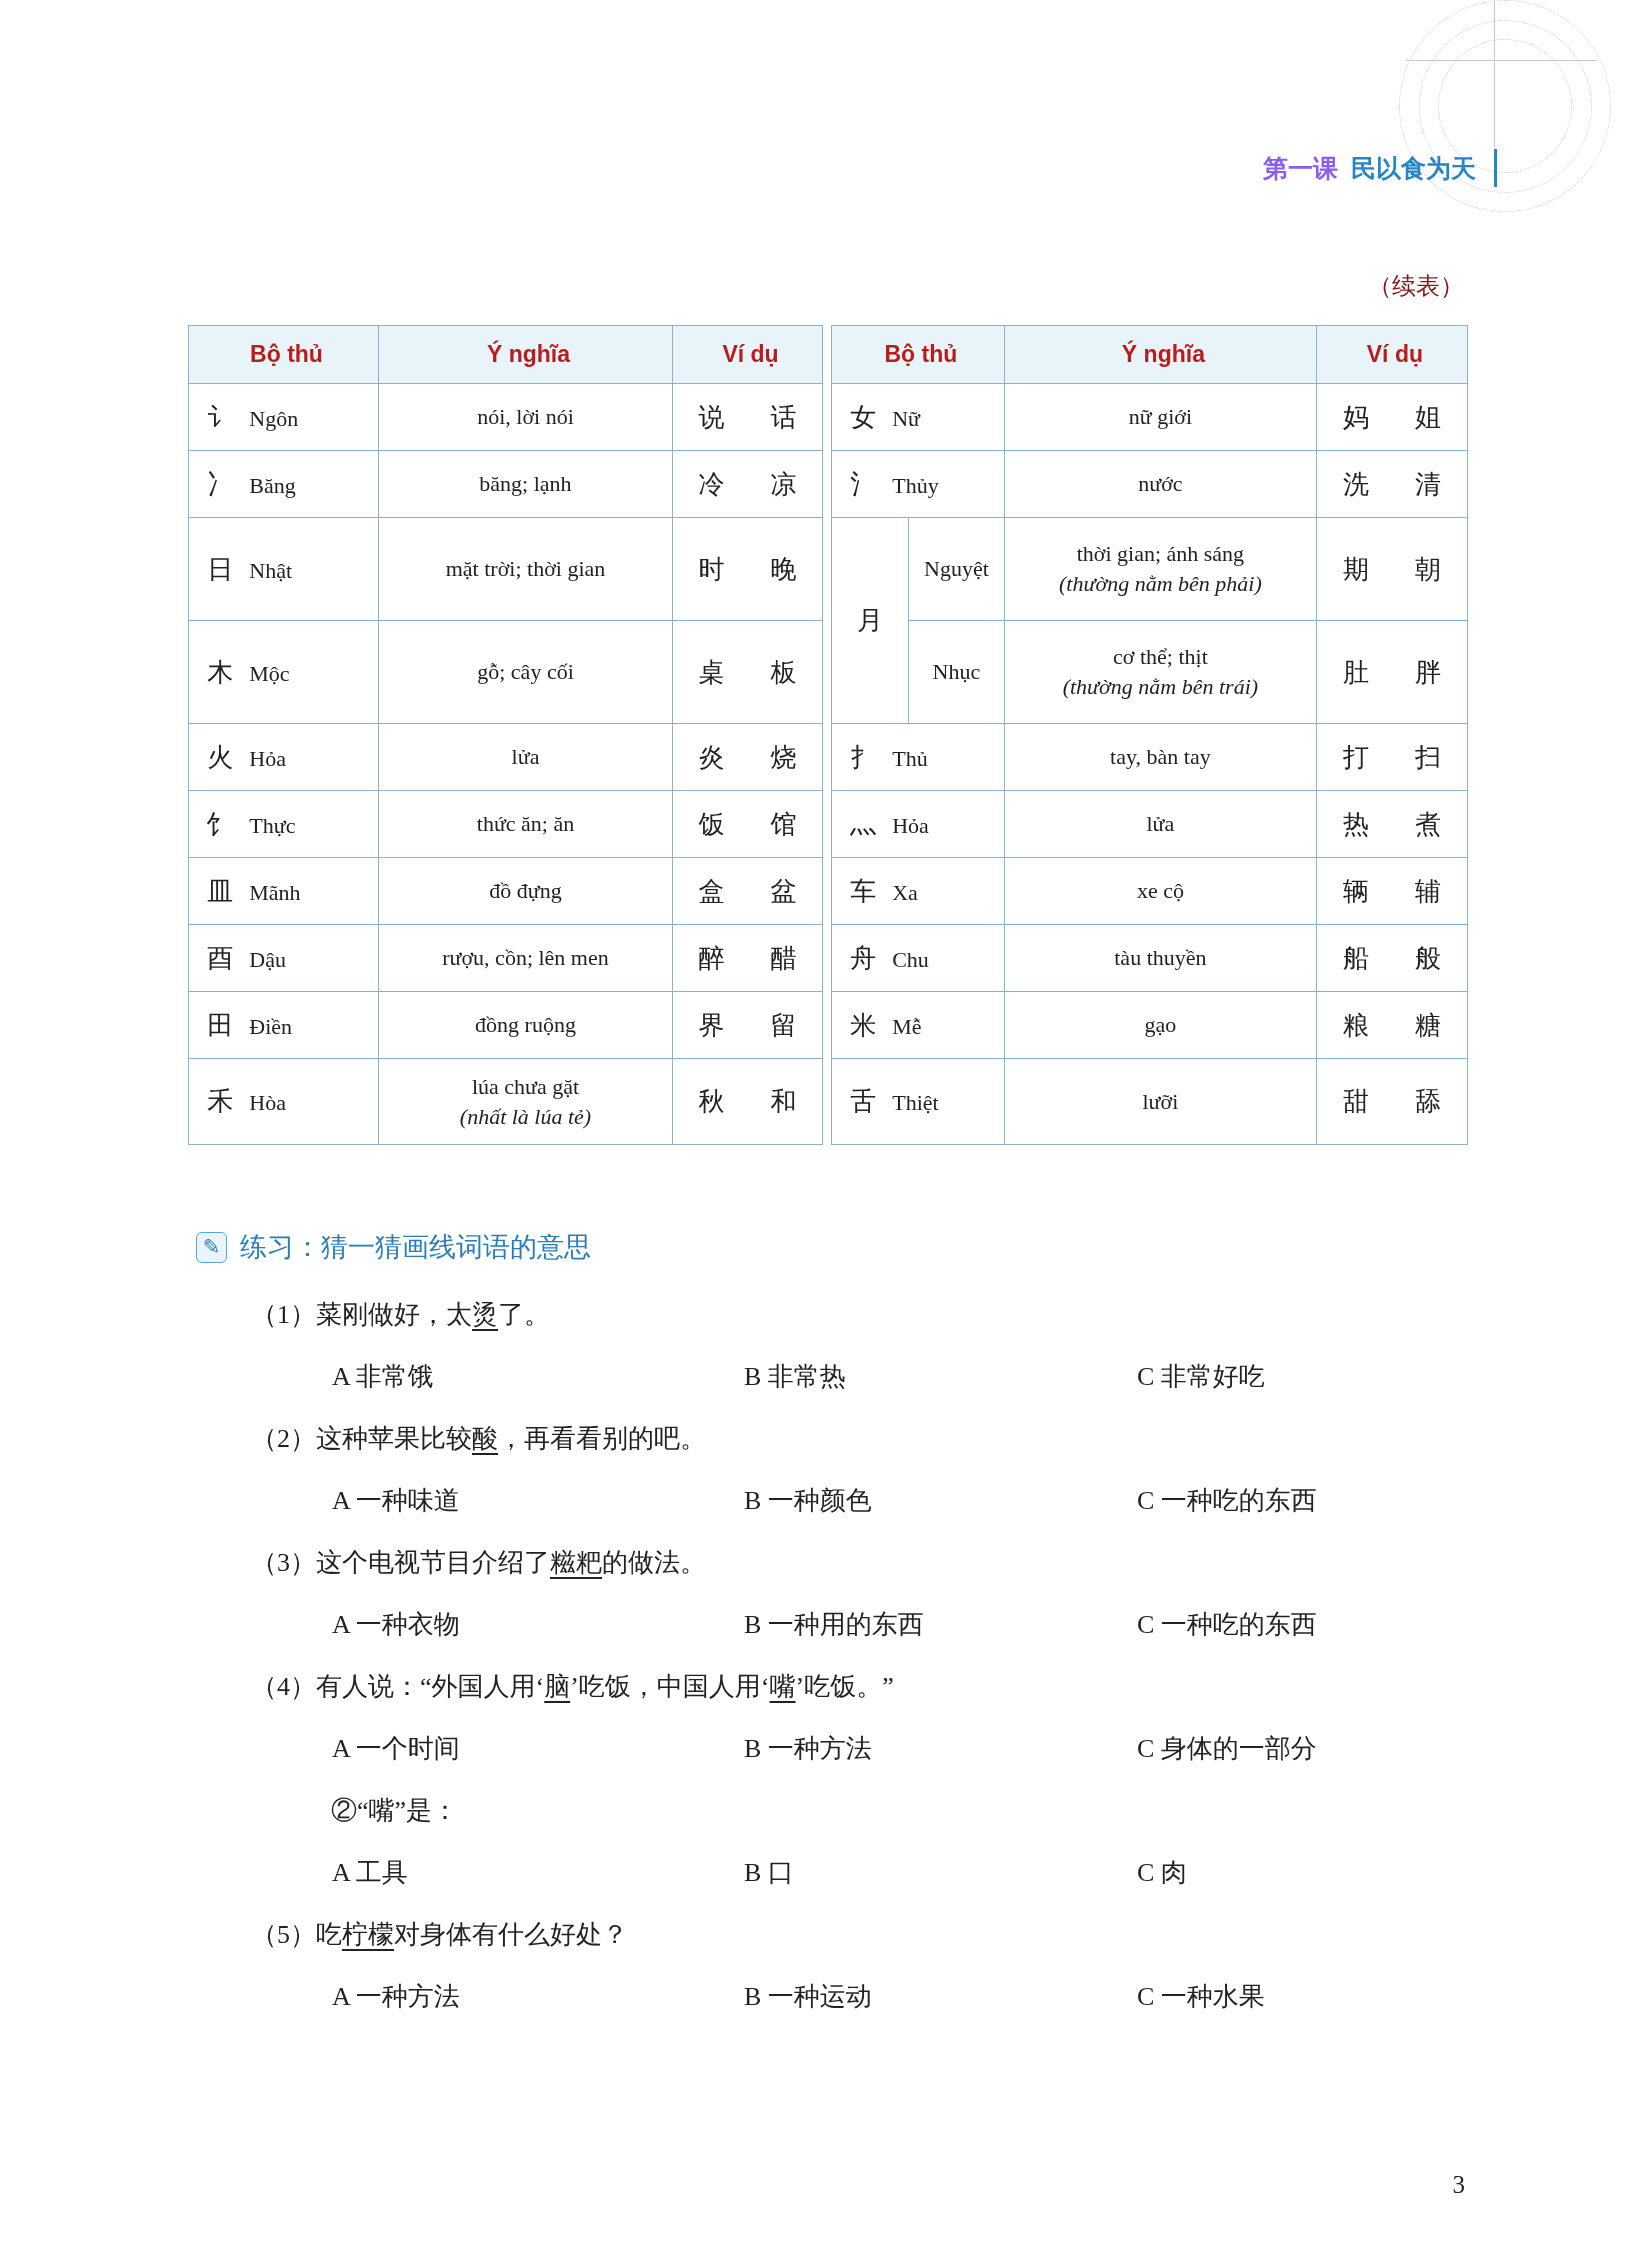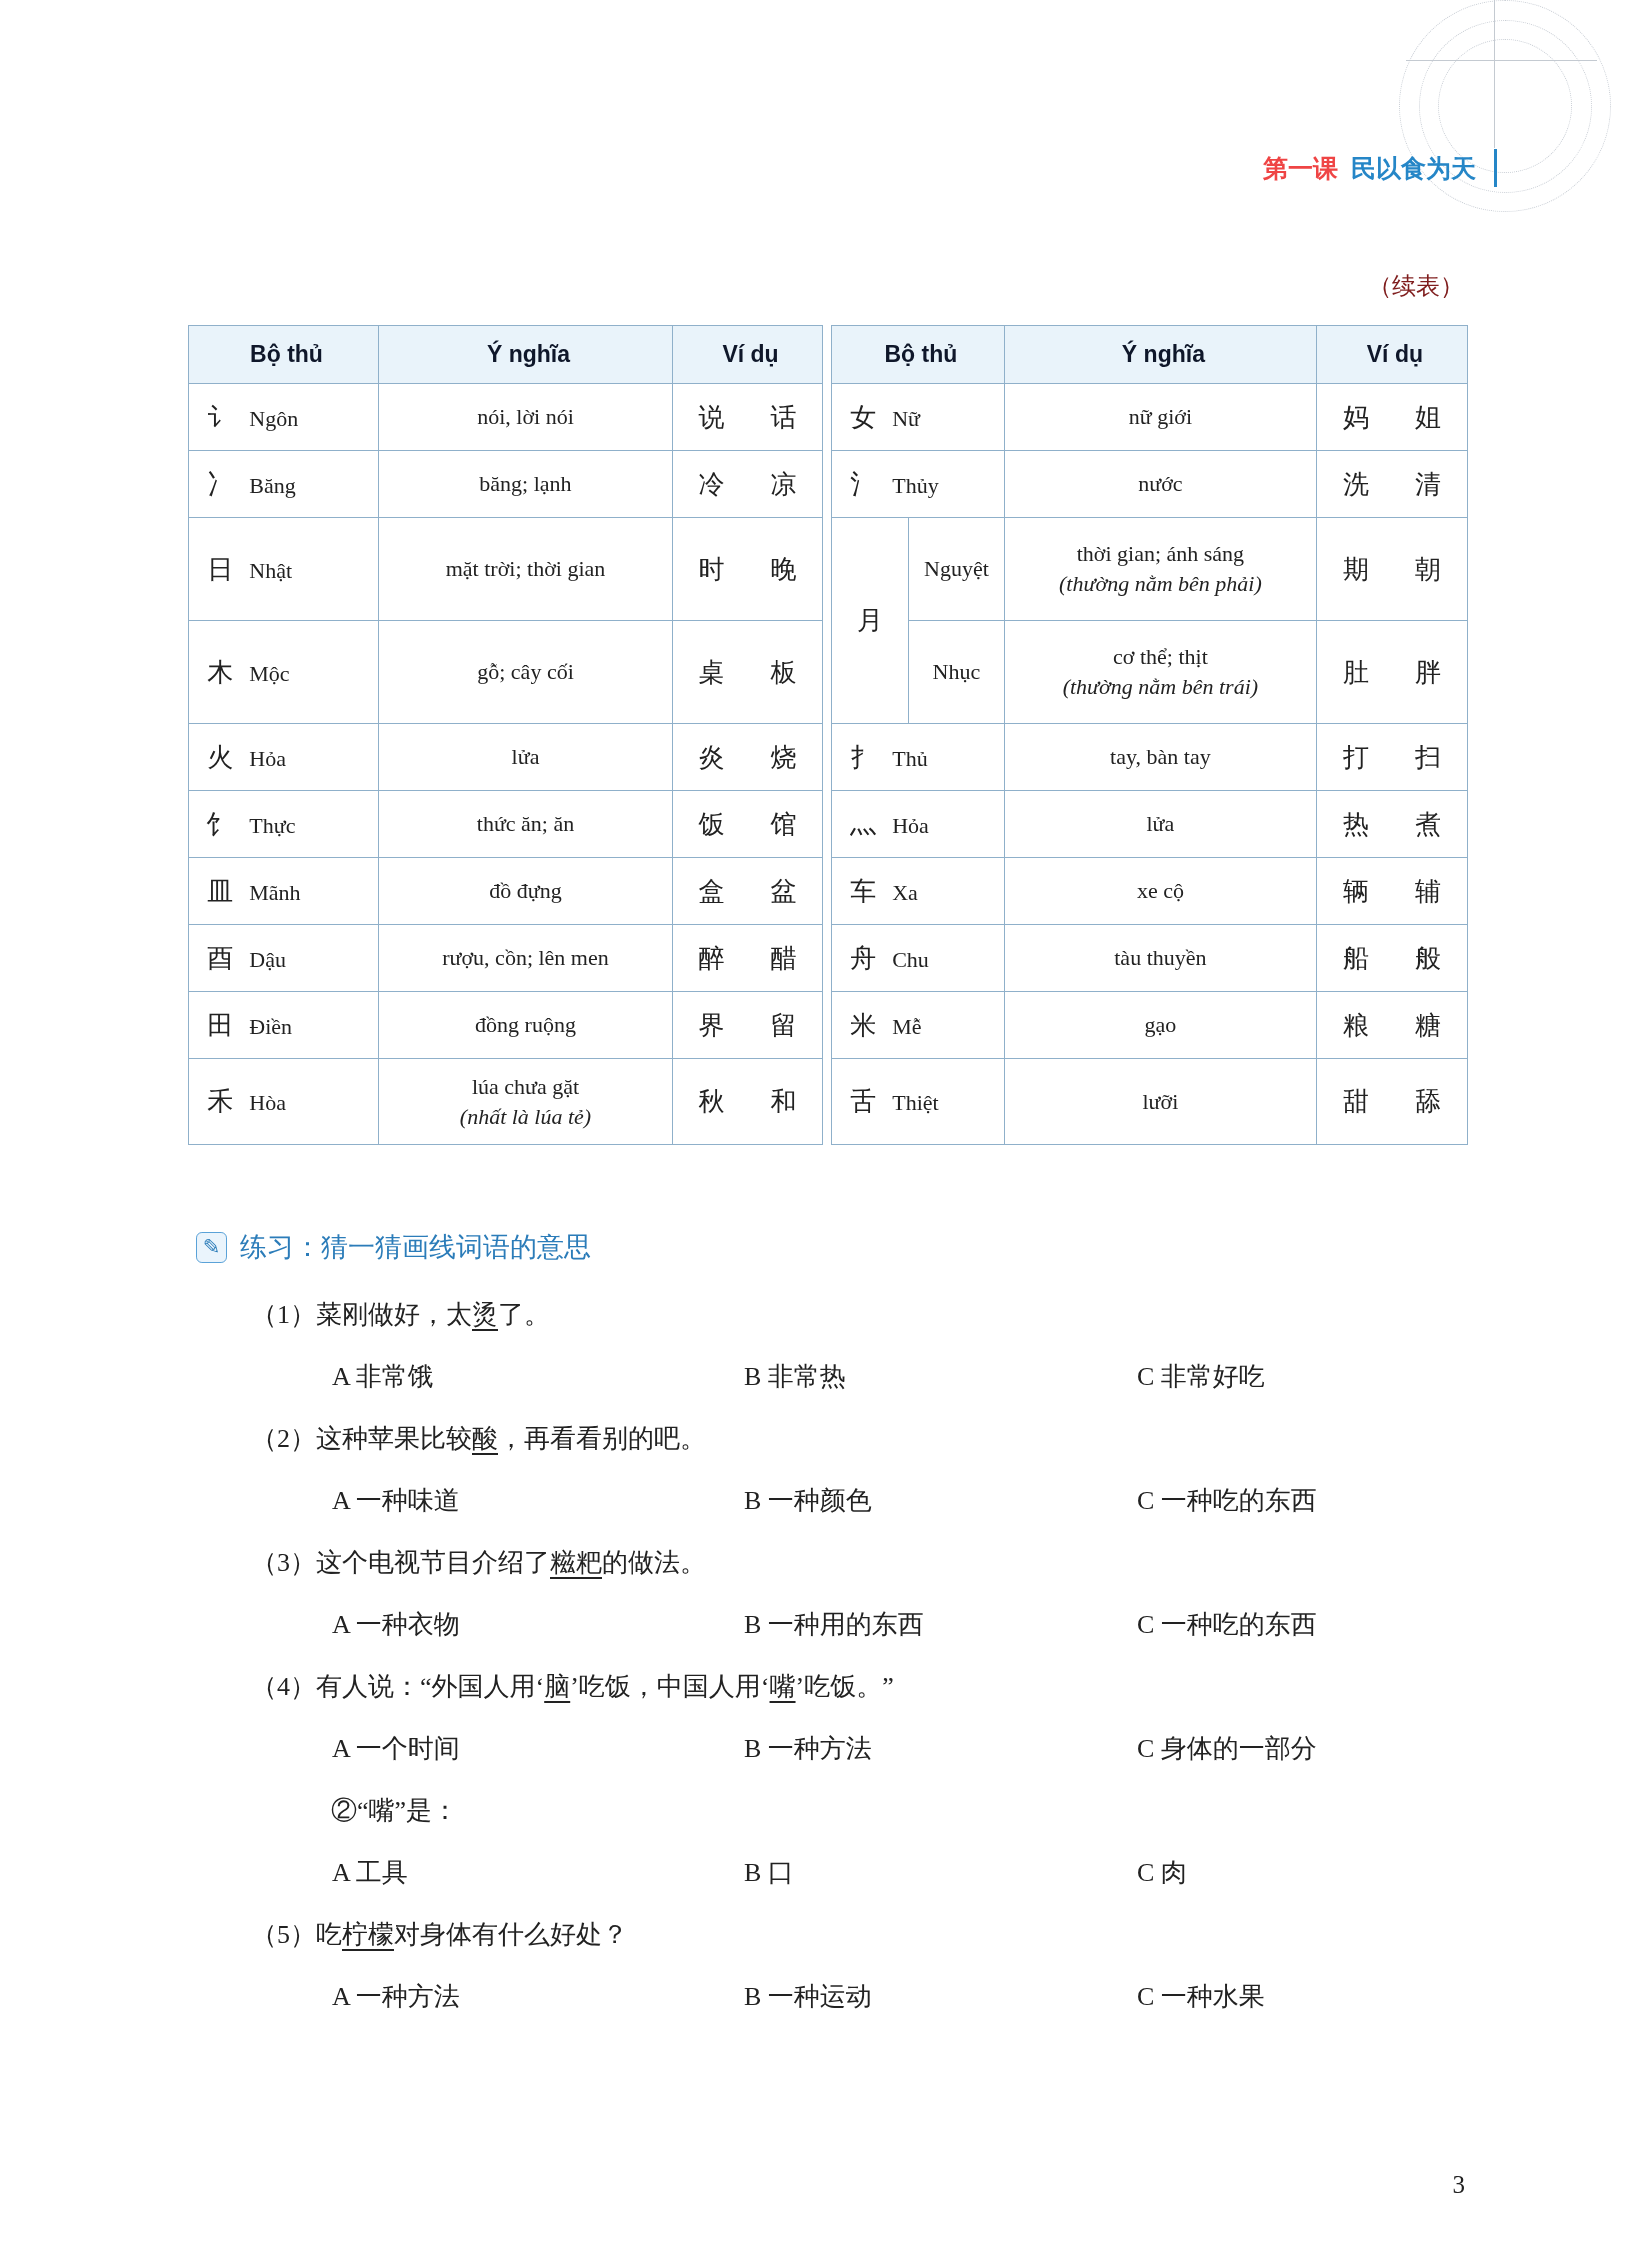--- a/index.html
+++ b/index.html
@@ -19,32 +19,32 @@
   .ring-mid   { left:1419px; top:19.6px;  width:173px; height:173px; }
   .ring-inner { left:1438px; top:39px;  width:134px; height:134px; }
   .deco-hline { position:absolute; left:1406px; top:60px; width:191px; height:1.3px; background:#c4cad1; }
   .deco-vline { position:absolute; left:1494px; top:0; width:1.3px; height:148px; background:#c4cad1; }
 
   .lesson-header {
     position:absolute; top:152px; right:171px;
     font-family:"Liberation Sans","DejaVu Sans",sans-serif;
     font-size:25px; font-weight:bold; white-space:nowrap;
   }
-  .lesson-no { color:#ef4444; margin-right:13px;margin-top:38px; }
+  .lesson-no { color:#8b5cf6; margin-right:13px;margin-top:38px; }
   .lesson-title { color:#2586c7; }
   .accent-bar { position:absolute; left:1494px; top:149px; width:3.3px; height:38px; background:#2586c7; }
 
   .continued { position:absolute; top:270px; right:183px; font-size:24px; color:#7f1d1d; }
 
   
   .table-wrap { position:absolute; left:188px; top:325px; display:flex; gap:7.9px; }
   table.rtable { border-collapse:collapse; table-layout:fixed; }
   .rtable th, .rtable td { border:1.3px solid #8fb0ca; }
   .rtable th {
-    background:#e9f3fa; color:#0f172a;
+    background:#e9f3fa; color:#b91c1c;
     font-family:"Liberation Sans","DejaVu Sans",sans-serif;
     font-size:23px; font-weight:bold; height:58px; text-align:center;padding-left:6px;
   }
   .rtable td { font-size:22px; vertical-align:middle; }
   tr.h-n { height:67px; }
   tr.h-t { height:103px; }
   tr.h-l { height:86px; }
   td.bt { padding-left:18.3px; text-align:left; white-space:nowrap; }
   .radical { display:inline-block; width:42px; font-size:26px; }
   .rname { font-size:22px; }

